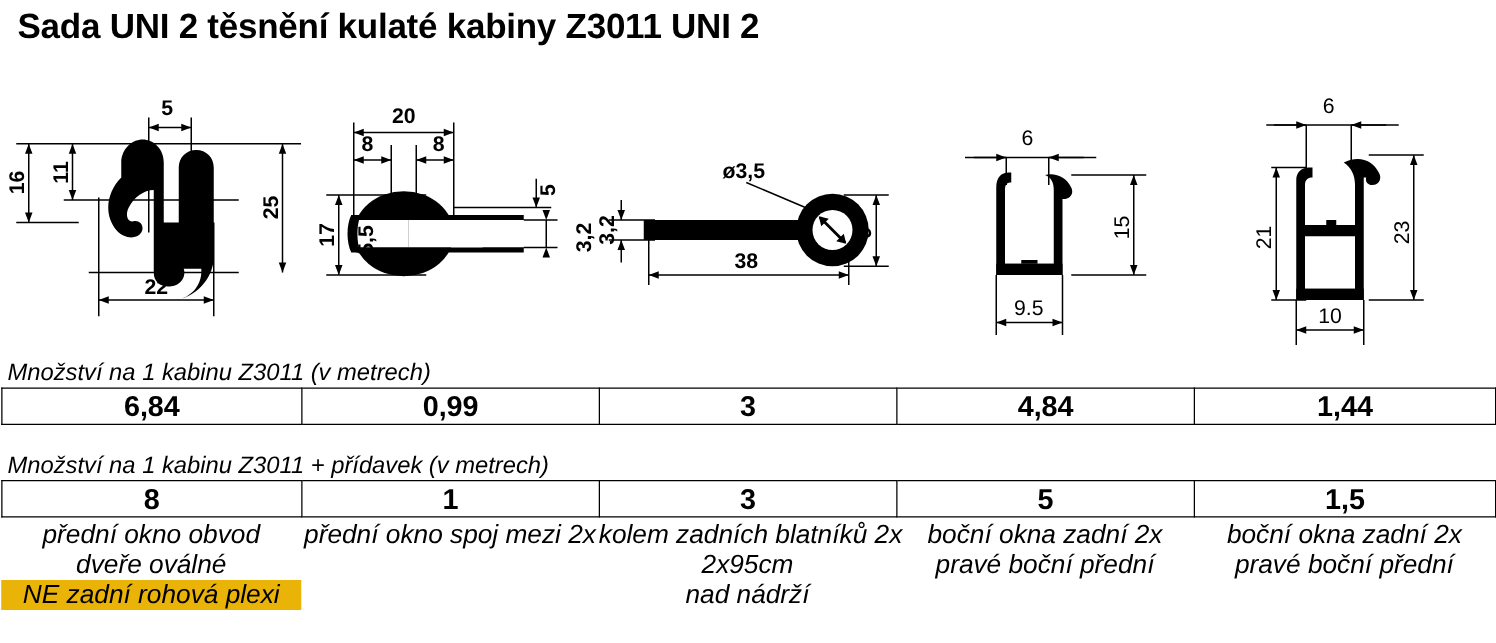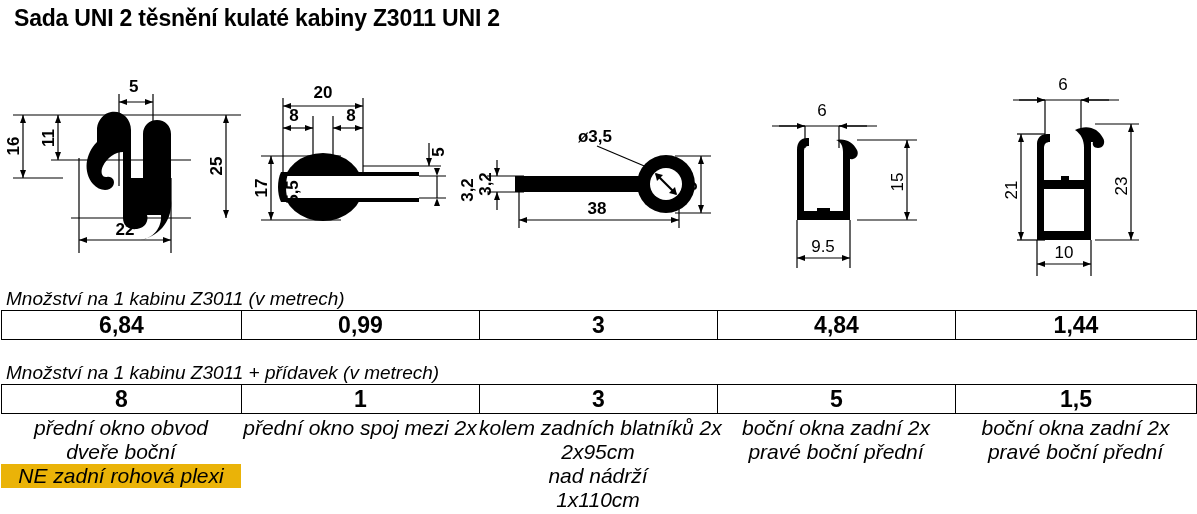--- a/index.html
+++ b/index.html
@@ -9,21 +9,21 @@
     background: #ffffff;
     font-family: "Liberation Sans", sans-serif;
     color: #000;
     overflow: hidden;
   }
   .page { position: relative; width: 1197px; height: 514px; }
 
   .doc-title {
     position: absolute;
     left: 14px; top: 5px;
-    font-size: 23px;
+    font-size: 28px;
     font-weight: bold;
     letter-spacing: -0.2px;
     white-space: nowrap;
   }
 
   table.grid {
     border-collapse: collapse;
     table-layout: fixed;
     width: 1195px;
   }
@@ -441,31 +441,30 @@
       <td class="c2">3</td>
       <td class="c3">5</td>
       <td class="c4">1,5</td>
     </tr>
   </tbody>
     </table>
 
   <div class="notes">
     <div class="note-col c0">
       <div class="note-line">přední okno obvod</div>
-      <div class="note-line">dveře boční</div>
+      <div class="note-line">dveře oválné</div>
       <div class="note-line hl" style="background: #eab308;">NE zadní rohová plexi</div>
     </div>
     <div class="note-col c1">
       <div class="note-line">přední okno spoj mezi 2x</div>
     </div>
     <div class="note-col c2">
       <div class="note-line">kolem zadních blatníků 2x</div>
       <div class="note-line">2x95cm</div>
       <div class="note-line">nad nádrží</div>
-      <div class="note-line">1x110cm</div>
     </div>
     <div class="note-col c3">
       <div class="note-line">boční okna zadní 2x</div>
       <div class="note-line">pravé boční přední</div>
     </div>
     <div class="note-col c4">
       <div class="note-line">boční okna zadní 2x</div>
       <div class="note-line">pravé boční přední</div>
     </div>
   </div>

